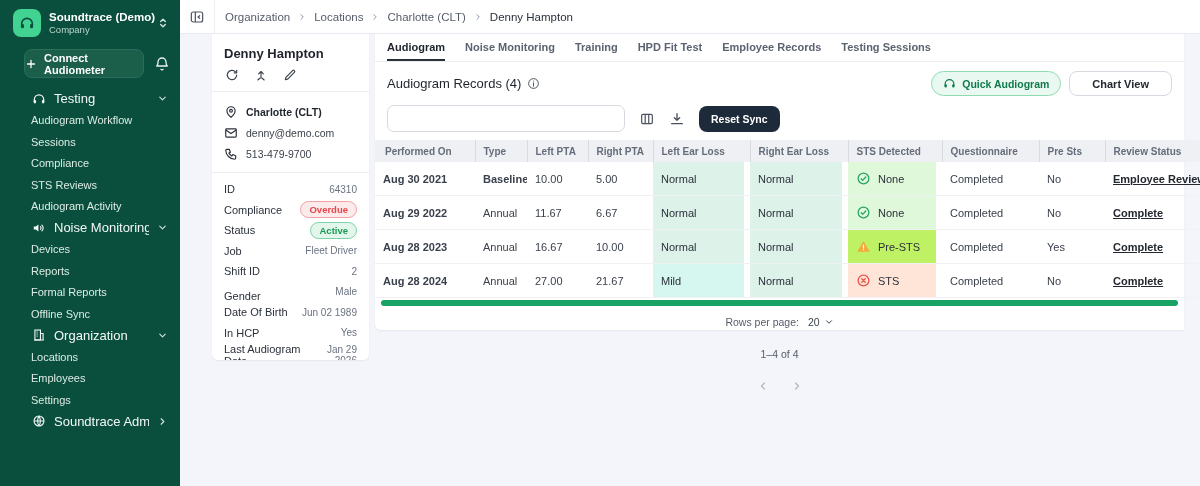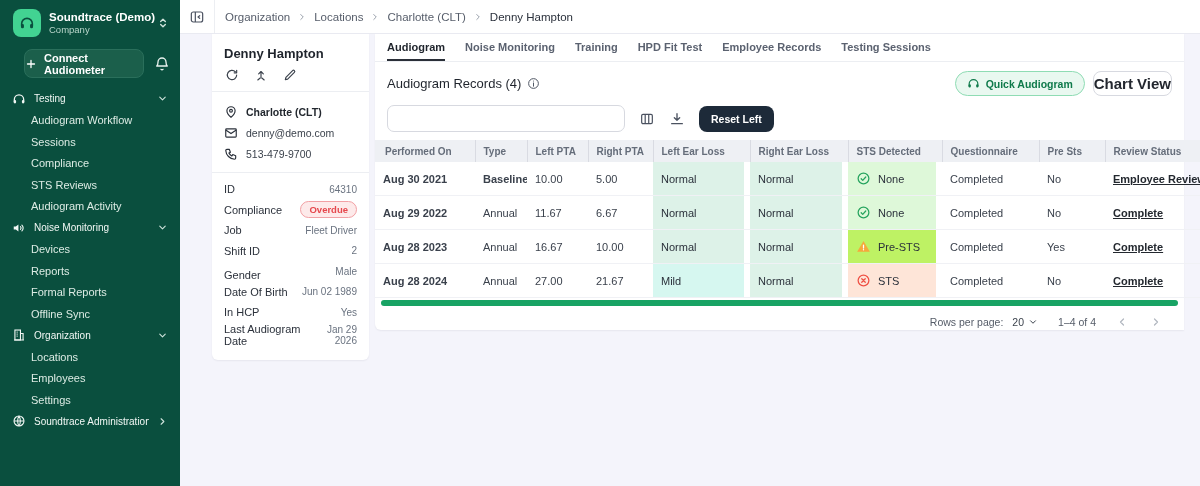--- a/index.html
+++ b/index.html
@@ -16,21 +16,21 @@
   .sb-org { flex:1; min-width:0; }
   .sb-org-name { font-size:11.5px; font-weight:bold; color:#ffffff; white-space:nowrap; }
   .sb-org-type { font-size:9.5px; color:#b9d6cb; margin-top:1px; }
   .sb-switch { color:#cfe3db; }
   .sb-connect-row { display:flex; align-items:center; margin-top:5px; padding:0 10px 0 8px; gap:10px; }
   .sb-connect { flex:1; height:29px; background:#1b5f4b; border:1px solid #2a6f5b; border-radius:8px; color:#fff; font-size:11px; font-weight:bold; display:flex; align-items:center; justify-content:center; gap:7px; cursor:pointer;margin-left:16px; }
   .sb-connect .ic svg { width:12px; height:12px; }
   .sb-bell { color:#e8f2ee; }
   .sb-bell svg { width:16px; height:16px; }
   .sb-nav { margin-top:10px; }
-  .nav-section { display:flex; align-items:center; height:21.5px; padding:0 12px; gap:8px; font-size:10px; color:#f2f8f5; cursor:pointer; }
+  .nav-section { display:flex; align-items:center; height:21.5px; padding:0 12px; gap:8px; font-size:13px; color:#f2f8f5; cursor:pointer;margin-left:20px; }
   .nav-section .nav-label { flex:1; white-space:nowrap; overflow:hidden; }
   .nav-section .chev { color:#cfe3db; }
   .nav-section .chev svg { width:11px; height:11px; }
   .nav-child { height:21.5px; display:flex; align-items:center; padding-left:31px; font-size:11px; color:#dcebe4; cursor:pointer; white-space:nowrap; }
 
   
   .main { position:absolute; left:180px; top:0; right:0; height:486px; }
   .topbar { height:34px; background:#fff; border-bottom:1px solid #e9eaf1; display:flex; align-items:center; }
   .collapse-btn { width:34px; height:34px; display:flex; align-items:center; justify-content:center; color:#4b5260; cursor:pointer; }
   .collapse-btn svg { width:16px; height:16px; }
@@ -63,21 +63,21 @@
   .tabs { display:flex; gap:20px; padding:0 12px; border-bottom:1px solid #eceef2; height:28px; align-items:stretch; }
   .tab { font-size:11px; font-weight:bold; color:#5b6270; display:flex; align-items:center; border-bottom:2px solid transparent; cursor:pointer; white-space:nowrap; }
   .tab.active { color:#1f242c; border-bottom-color:#2a2f38; }
   .rec-header { display:flex; align-items:center; padding:9px 12px 6px; }
   .rec-title { font-size:13px; font-weight:normal; color:#1f242c; }
   .rec-info { color:#4b5260; margin-left:6px; cursor:pointer; }
   .rec-info svg { width:13px; height:13px; }
   .rec-header-right { margin-left:auto; display:flex; gap:8px; align-items:center; }
   .btn-quick { display:flex; align-items:center; gap:6px; height:25px; padding:0 11px; background:#e9f8f0; border:1px solid #8fdcb4; border-radius:13px; color:#0f7a4b; font-size:10.5px; font-weight:bold; cursor:pointer; }
   .btn-quick .ic svg { width:13px; height:13px; }
-  .btn-chart { height:25px; padding:0 0; background:#fff; border:1px solid #d7d9e0; border-radius:8px; color:#23272f; font-size:15px; font-weight:bold; display:flex; align-items:center; cursor:pointer; }
+  .btn-chart { height:25px; padding:0 22px; background:#fff; border:1px solid #d7d9e0; border-radius:8px; color:#23272f; font-size:11px; font-weight:bold; display:flex; align-items:center; cursor:pointer; }
   .toolbar { display:flex; align-items:center; padding:3px 12px 8px; gap:14px; }
   .search-input { width:238px; height:27px; border:1px solid #d7d9e0; border-radius:7px; background:#fff; padding:0 10px; font-size:11px; color:#3a414c; outline:none; font-family:"Liberation Sans", sans-serif; }
   .tool-icon { color:#4b5260; cursor:pointer; }
   .tool-icon svg { width:16px; height:16px; }
   .btn-reset { height:26px; padding:0 12px; background:#1d2a39; border:none; border-radius:8px; color:#fff; font-size:10.5px; font-weight:bold; cursor:pointer; font-family:"Liberation Sans", sans-serif; }
 
   table.records { width:100%; border-collapse:collapse; table-layout:fixed; }
   .records thead th { background:#eef0f4; height:22px; font-size:10px; font-weight:bold; color:#656d7a; text-align:left; padding:0 8px; border-left:1px solid #d9dbe2; white-space:nowrap; overflow:hidden; }
   .records thead th:first-child { border-left:none; padding-left:10px; }
   .records tbody td { height:33px; font-size:11px; color:#3a414c; padding:0 8px; border-bottom:1px solid #f0f1f5; white-space:nowrap; overflow:hidden; }
@@ -88,21 +88,21 @@
   .sts-ok { background:#def8d9; }
   .sts-warn { background:#bef264; }
   .sts-danger { background:#fee5d8; }
   .cellbg .ic svg { width:15px; height:15px; }
   .cell-date { color:#18a05c; font-weight:bold; cursor:pointer; padding-left:2px; }
   .cell-type-baseline { font-weight:bold; color:#23282f; }
   .cell-questionnaire { color:#29a886; }
   .cell-review a, .review-link { color:#23282f; font-weight:bold; text-decoration:underline; cursor:pointer; }
 
   .table-scrollbar { height:6px; background:#18a364; border-radius:3px; margin:2px 6px 0; cursor:pointer; }
-  .pagination { display:flex; align-items:center; justify-content:flex-end; gap:20px; padding:10px 22px 0; font-size:10.5px; color:#555c68; }
+  .pagination { display:flex; align-items:center; justify-content:flex-end; gap:20px; padding:10px 22px 0; font-size:10.5px; color:#555c68;flex-direction:column; }
   .rpp { display:flex; align-items:center; gap:9px; }
   .rpp-select { display:flex; align-items:center; gap:4px; color:#3c434d; cursor:pointer; }
   .rpp-select .ic svg { width:10px; height:10px; }
   .page-chevrons { display:flex; gap:22px; color:#b0b6bf; }
   .page-chevrons .ic { cursor:pointer; }
   .page-chevrons .ic svg { width:12px; height:12px; }
 </style>
 </head>
 <body>
 
@@ -299,20 +299,24 @@
     <div class="pc-fields">
         <div class="pc-field">
           <span class="pc-label" style="white-space: normal;">ID</span>
           <span class="pc-value">64310</span>
         </div>
         <div class="pc-field">
           <span class="pc-label" style="white-space: normal;">Compliance</span>
           <span class="pill pill-danger">Overdue</span>
         </div>
         <div class="pc-field">
+          <span class="pc-label" style="white-space: normal;">Status</span>
+          <span class="pill pill-success">Active</span>
+        </div>
+        <div class="pc-field">
           <span class="pc-label" style="white-space: normal;">Job</span>
           <span class="pc-value">Fleet Driver</span>
         </div>
         <div class="pc-field">
           <span class="pc-label" style="white-space: normal;">Shift ID</span>
           <span class="pc-value">2</span>
         </div>
         <div class="pc-field">
           <span class="pc-label" style="white-space: normal; margin-top: 8px;">Gender</span>
           <span class="pc-value">Male</span>
@@ -374,21 +378,21 @@
           <svg viewBox="0 0 24 24" fill="none" stroke="currentColor" stroke-width="1.8">
             <rect x="4" y="5" width="16" height="14" rx="2"></rect>
             <path d="M9.3 5v14M14.6 5v14"></path>
           </svg>
         </span>
       <span class="ic tool-icon">
           <svg viewBox="0 0 24 24" fill="none" stroke="currentColor" stroke-width="2" stroke-linecap="round" stroke-linejoin="round">
             <path d="M12 4v10M8 10l4 4 4-4M4 19h16"></path>
           </svg>
         </span>
-      <button class="btn-reset">Reset Left</button>
+      <button class="btn-reset">Reset Sync</button>
     </div>
 
     <table class="records">
       <colgroup>
         <col style="width:100px">
           <col style="width:52px">
           <col style="width:61px">
           <col style="width:65px">
         <col style="width:97px">
           <col style="width:98px">

